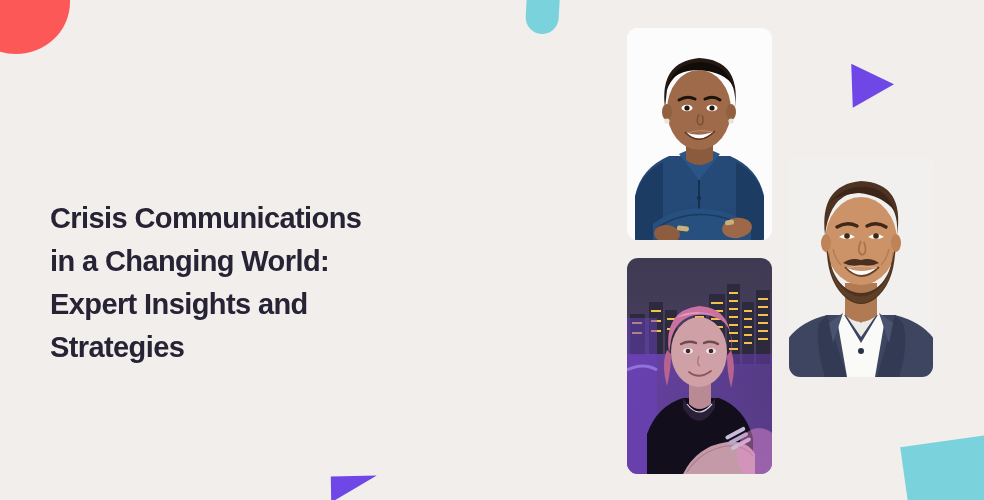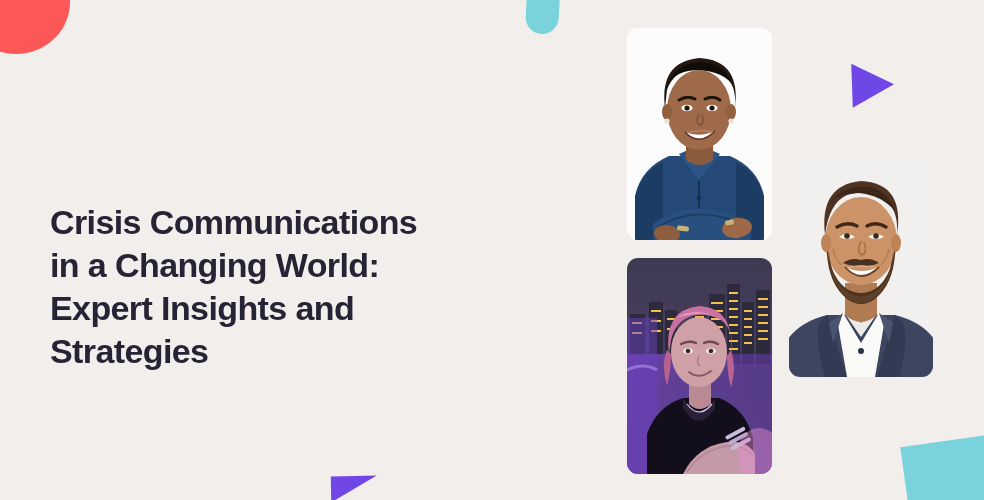--- a/index.html
+++ b/index.html
@@ -72,21 +72,21 @@
     transform: rotate(-8deg);
   }
 
   
   #headline {
     position: absolute;
     left: 50px;
     top: 178px;
     width: 430px;
     color: #262335;
-    font-size: 34px;
+    font-size: 29px;
     line-height: 43px;
     font-weight: bold;
     letter-spacing: -0.6px;
     white-space: pre-line;
   }
 
   
   .photo-card {
     position: absolute;
     border-radius: 11px;

